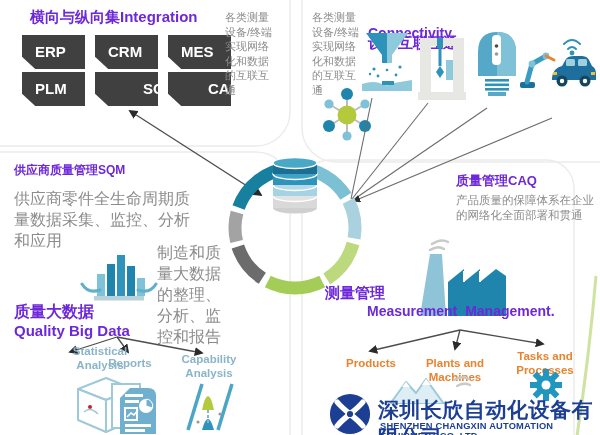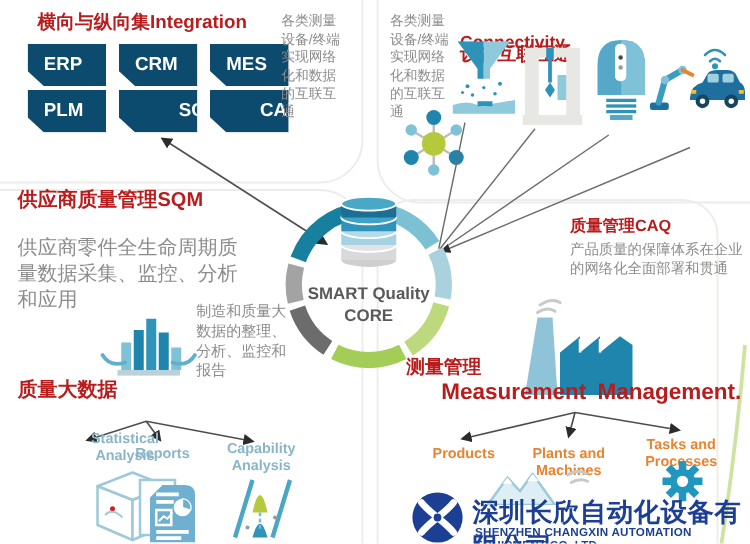--- a/index.html
+++ b/index.html
@@ -1,22 +1,22 @@
 <!DOCTYPE html>
 <html><head>
 <meta charset="utf-8">
 <style>
   html,body{margin:0;padding:0;}
   body{font-family:"Liberation Sans",sans-serif;background:#fff;}
   #canvas{position:relative;width:600px;height:435px;background:#ffffff;overflow:hidden;}
   .abs{position:absolute;}
   svg{display:block;}
-  .red-title{color:#b91c1c;font-weight:bold;}
+  .red-title{color:#6d28d9;font-weight:bold;}
   .gray-note{color:#8c8c8c;line-height:1.32;}
-  .box{width:63px;height:34px;background:#0c4a6e;color:#ffffff;font-weight:bold;
+  .box{width:63px;height:34px;background:#404040;color:#ffffff;font-weight:bold;
        font-size:15px;line-height:34px;padding-left:13px;box-sizing:border-box;
        clip-path:polygon(0 0,100% 0,100% 100%,21% 100%,0 64%);}
   .label-blue{color:#8ab5c9;font-weight:bold;font-size:11.5px;text-align:center;line-height:1.25;}
   .label-orange{color:#e8832e;font-weight:bold;font-size:11.5px;text-align:center;line-height:1.25;}
   .core-text{color:#595959;font-weight:bold;font-size:13.5px;text-align:center;line-height:1.3;}
   .logo-cn{color:#1c3f94;font-weight:bold;font-size:21px;letter-spacing:0.5px;}
   .logo-en{color:#1c3f94;font-weight:bold;font-size:9.3px;letter-spacing:0.2px;}
 </style>
 </head>
 <body>
@@ -121,35 +121,35 @@
     </g>
     <circle cx="29" cy="29" r="9.5" fill="#b5c93d"></circle>
     <circle cx="29" cy="8" r="6" fill="#1f85ad"></circle>
     <circle cx="47" cy="18" r="4.6" fill="#7fc2d8"></circle>
     <circle cx="47" cy="40" r="6" fill="#1f85ad"></circle>
     <circle cx="29" cy="50" r="4.6" fill="#7fc2d8"></circle>
     <circle cx="11" cy="40" r="6" fill="#1f85ad"></circle>
     <circle cx="11" cy="18" r="4.6" fill="#7fc2d8"></circle>
   </svg>
 
-  <div class="abs red-title" style="left:14px;top:150px;font-size:16px;text-align:center;">供应商质量管理SQM</div>
+  <div class="abs red-title" style="left:14px;top:162px;font-size:12px;text-align:center;">供应商质量管理SQM</div>
   <div class="abs gray-note" style="left:14px;top:188px;width:176px;font-size:16px;">供应商零件全生命周期质量数据采集、监控、分析和应用</div>
 
   <svg class="abs" style="left:80px;top:242px;" width="78" height="64" viewBox="0 0 78 64">
     <rect x="14" y="54" width="50" height="4.5" fill="#b9d2da"></rect>
     <rect x="17" y="32" width="8" height="22" fill="#7fc2d8"></rect>
     <rect x="27" y="22" width="8" height="32" fill="#1f85ad"></rect>
     <rect x="37" y="13" width="8" height="41" fill="#2f93ba"></rect>
     <rect x="47" y="24" width="8" height="30" fill="#1f85ad"></rect>
     <rect x="57" y="36" width="8" height="18" fill="#7fc2d8"></rect>
     <path d="M2,42 Q8,52 20,48" fill="none" stroke="#5fb0cc" stroke-width="3" stroke-linecap="round"></path>
     <path d="M76,42 Q70,52 58,48" fill="none" stroke="#5fb0cc" stroke-width="3" stroke-linecap="round"></path>
   </svg>
 
-  <div class="abs gray-note" style="left:157px;top:242px;width:78px;font-size:12px;">制造和质量大数据的整理、分析、监控和报告</div>
+  <div class="abs gray-note" style="left:157px;top:242px;width:78px;font-size:16px;">制造和质量大数据的整理、分析、监控和报告</div>
 
   <div class="abs red-title" style="left:456px;top:172px;font-size:13px;">质量管理CAQ</div>
   <div class="abs gray-note" style="left:456px;top:193px;width:142px;font-size:11.5px;">产品质量的保障体系在企业的网络化全面部署和贯通</div>
 
   <svg class="abs" style="left:418px;top:236px;" width="90" height="80" viewBox="0 0 90 80">
     <g fill="none" stroke="#c9c9c9" stroke-width="2.5" stroke-linecap="round">
       <path d="M14,8 q9,-6 16,-2"></path>
       <path d="M12,14 q8,-5 14,-1"></path>
     </g>
     <polygon points="12,18 24,18 28,80 2,80" fill="#8fc3d8"></polygon>
@@ -200,26 +200,23 @@
       <ellipse cx="295" cy="196" rx="22" ry="5.5" fill="#e3e3e3" stroke="#ffffff" stroke-width="1.5"></ellipse>
       <rect x="273" y="185" width="44" height="11" fill="#a6d3e3"></rect>
       <ellipse cx="295" cy="185" rx="22" ry="5.5" fill="#b5dbe8" stroke="#ffffff" stroke-width="1.5"></ellipse>
       <rect x="273" y="174" width="44" height="11" fill="#2f93ba"></rect>
       <ellipse cx="295" cy="174" rx="22" ry="5.5" fill="#3fa3c8" stroke="#ffffff" stroke-width="1.5"></ellipse>
       <rect x="273" y="163" width="44" height="11" fill="#1b6e94"></rect>
       <ellipse cx="295" cy="163" rx="22" ry="5.5" fill="#49a8c6" stroke="#ffffff" stroke-width="1.5"></ellipse>
     </g>
   </svg>
 
-  <div class="abs core-text" style="left:225px;top:226px;width:140px;">
-    <div>SMART Quality</div>
-    <div>CORE</div>
-  </div>
 
   <div class="abs red-title" style="left:14px;top:302px;font-size:16px;">质量大数据</div>
+  <div class="abs red-title" style="left:14px;top:322px;font-size:15px;">Quality Big Data</div>
 
   <div class="abs label-blue" style="left:58px;top:344px;width:84px;">Statistical Analysis</div>
   <div class="abs label-blue" style="left:100px;top:356px;width:60px;">Reports</div>
   <div class="abs label-blue" style="left:172px;top:352px;width:74px;">Capability Analysis</div>
 
   <svg class="abs" style="left:72px;top:376px;" width="68" height="58" viewBox="0 0 68 58">
     <g fill="#ffffff" stroke="#9ec9d9" stroke-width="2" stroke-linejoin="round">
       <polygon points="34,2 62,13 34,24 6,13"></polygon>
       <polygon points="6,13 34,24 34,56 6,44"></polygon>
       <polygon points="62,13 34,24 34,56 62,44"></polygon>
@@ -249,21 +246,21 @@
     <line x1="8" y1="50" x2="22" y2="4" stroke="#4aa6c4" stroke-width="3.5"></line>
     <line x1="38" y1="50" x2="52" y2="4" stroke="#4aa6c4" stroke-width="3.5"></line>
     <path d="M22,30 Q28,2 34,30 Z" fill="#b5c93d"></path>
     <path d="M22,50 Q28,28 34,50 Z" fill="#2f93ba"></path>
     <line x1="28" y1="30" x2="28" y2="44" stroke="#7fb8d4" stroke-width="2" stroke-dasharray="3,2"></line>
     <circle cx="18" cy="42" r="1.6" fill="#9a9a9a"></circle>
     <circle cx="40" cy="34" r="1.6" fill="#9a9a9a"></circle>
   </svg>
 
   <div class="abs red-title" style="left:325px;top:284px;font-size:15px;font-family:Liberation Mono, monospace;">测量管理</div>
-  <div class="abs red-title" style="left:325px;top:303px;font-size:18px;word-spacing:4px;padding-left:28px;">Measurement Management.</div>
+  <div class="abs red-title" style="left:339px;top:303px;font-size:14px;word-spacing:4px;padding-left:28px;">Measurement Management.</div>
 
   <div class="abs label-orange" style="left:336px;top:356px;width:70px;">Products</div>
   <div class="abs label-orange" style="left:420px;top:356px;width:70px;">Plants and Machines</div>
   <div class="abs label-orange" style="left:506px;top:349px;width:78px;">Tasks and Processes</div>
 
   <svg class="abs" style="left:388px;top:376px;" width="58" height="28" viewBox="0 0 58 28">
     <path d="M2,28 L18,6 L28,17 L38,3 L56,28 Z" fill="#ddeef5" stroke="#9ec9d9" stroke-width="2" stroke-linejoin="round"></path>
     <path d="M14,11 L18,6 L22,11" fill="#ffffff"></path>
     <path d="M34,9 L38,3 L43,9" fill="#ffffff"></path>
   </svg>

